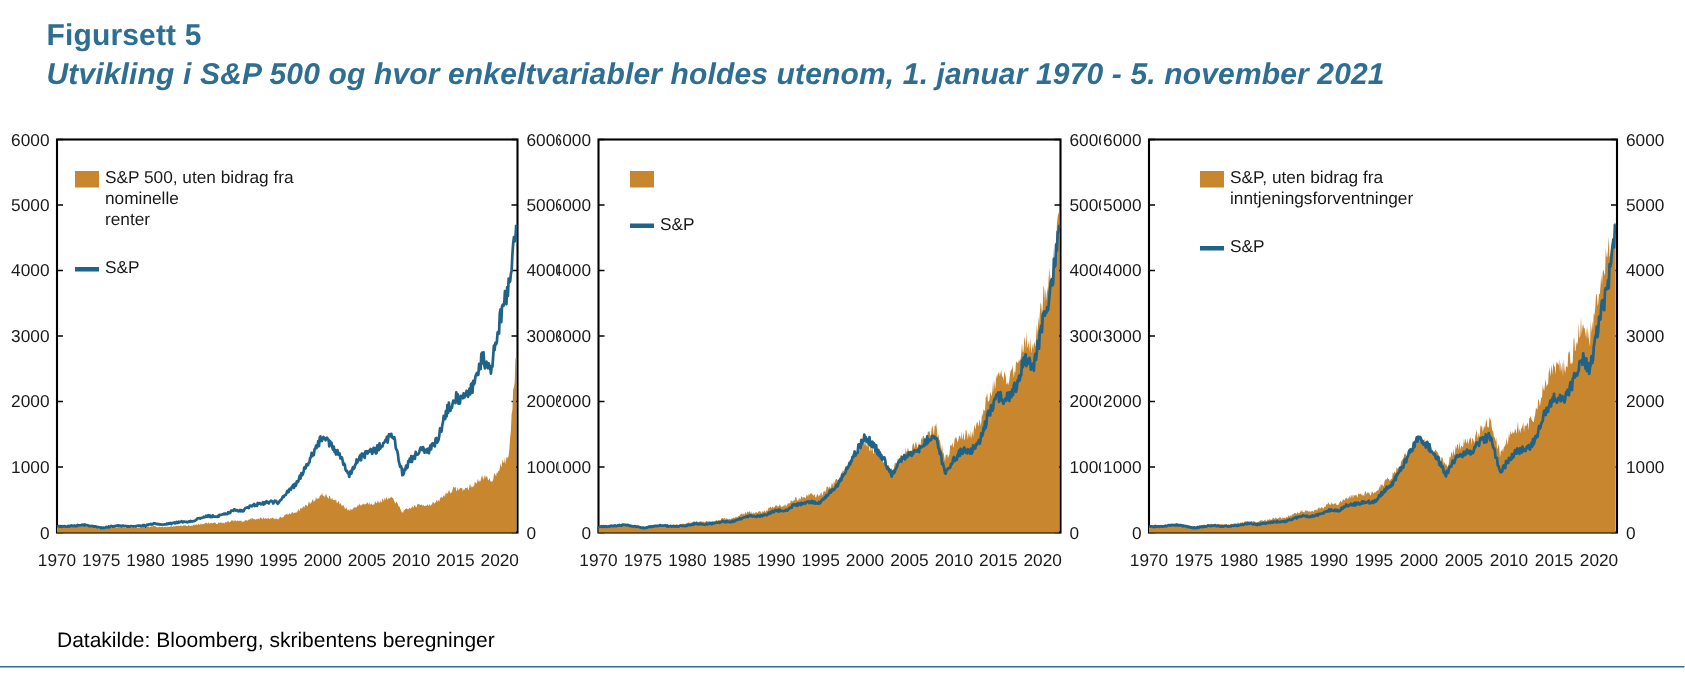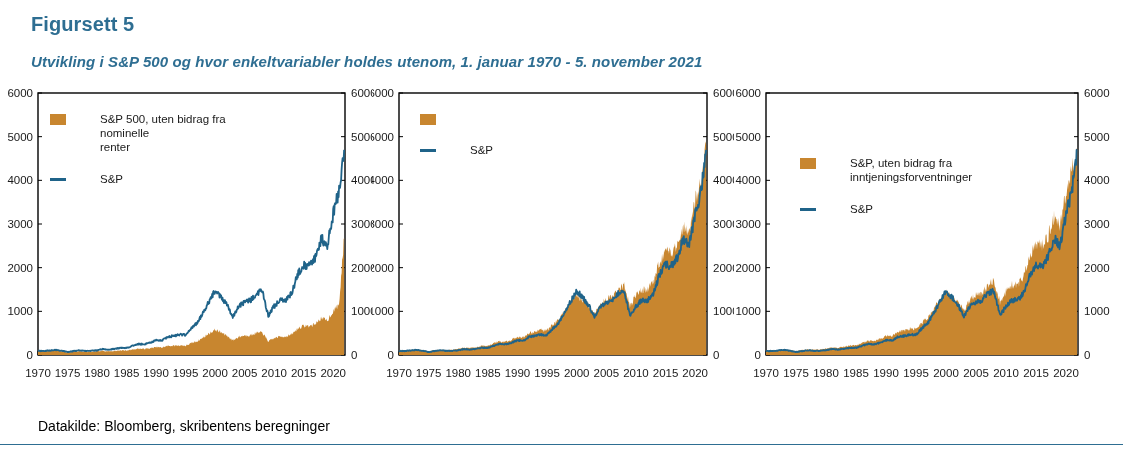--- a/index.html
+++ b/index.html
@@ -30,26 +30,26 @@
     width: 1060px;
   }
   #fig-title {
     font-size: 20px;
     font-weight: bold;
     color: #2E6E92;
     line-height: 24px;
     letter-spacing: 0.1px;
   }
   #fig-subtitle {
-    font-size: 15px;
+    font-size: 20px;
     font-weight: bold;
     font-style: italic;
     color: #2E6E92;
     line-height: 20px;
-    margin-top: 16px;
+    margin-top: 4px;
     letter-spacing: 0.1px;
   }
 
   
   .panel {
     position: absolute;
     top: 88px;
     height: 298px;
   }
   #panel-0 { left: 0px;   width: 372px; }
@@ -63,21 +63,20 @@
 
   
   .legend {
     position: absolute;
     pointer-events: none;
   }
   .legend-row {
     display: flex;
     align-items: flex-start;
     margin-bottom: 2px;
-    gap: 30px;
   }
   .legend-swatch-area {
     width: 16px;
     height: 11px;
     margin-top: 2px;
     margin-right: 4px;
     flex: 0 0 auto;
   }
   .legend-swatch-line {
     width: 16px;
@@ -324,21 +323,21 @@
         <line x1="272" y1="267" x2="272" y2="263" stroke="#000" stroke-width="1"></line>
         <text x="272" y="289" text-anchor="middle" class="axis-text">2010</text>
         <line x1="302" y1="267" x2="302" y2="263" stroke="#000" stroke-width="1"></line>
         <text x="302" y="289" text-anchor="middle" class="axis-text">2015</text>
         <line x1="332" y1="267" x2="332" y2="263" stroke="#000" stroke-width="1"></line>
         <text x="332" y="289" text-anchor="middle" class="axis-text">2020</text>
         <rect x="32" y="5" width="312" height="262" fill="none" stroke="#000" stroke-width="1.4"></rect>
         <path d="M 32 267 L 32.00 262.99 L 32.50 263.06 L 33.00 262.38 L 33.50 262.88 L 34.00 262.61 L 34.50 262.38 L 35.00 262.83 L 35.50 263.14 L 36.00 262.42 L 36.50 262.65 L 37.00 262.61 L 37.50 262.37 L 38.00 262.44 L 38.50 262.37 L 39.00 262.42 L 39.50 262.18 L 40.00 262.36 L 40.50 262.55 L 41.00 262.21 L 41.50 261.97 L 42.00 261.96 L 42.50 262.73 L 43.00 262.38 L 43.50 262.60 L 44.00 262.23 L 44.50 262.12 L 45.00 262.44 L 45.50 261.65 L 46.00 261.82 L 46.50 262.37 L 47.00 262.31 L 47.50 261.94 L 48.00 261.60 L 48.50 262.19 L 49.00 262.21 L 49.50 261.67 L 50.00 261.44 L 50.50 261.11 L 51.00 261.41 L 51.50 262.08 L 52.00 261.99 L 52.50 262.37 L 53.00 261.84 L 53.50 262.33 L 54.00 262.20 L 54.50 261.53 L 55.00 262.56 L 55.50 262.15 L 56.00 262.15 L 56.50 262.25 L 57.00 262.53 L 57.50 262.06 L 58.00 262.58 L 58.50 262.28 L 59.00 262.46 L 59.50 262.71 L 60.00 263.19 L 60.50 262.95 L 61.00 262.62 L 61.50 263.25 L 62.00 263.27 L 62.50 262.96 L 63.00 263.41 L 63.50 262.48 L 64.00 262.99 L 64.50 262.37 L 65.00 262.97 L 65.50 262.31 L 66.00 262.07 L 66.50 262.55 L 67.00 261.98 L 67.50 262.17 L 68.00 261.62 L 68.50 262.21 L 69.00 261.58 L 69.50 262.22 L 70.00 262.22 L 70.50 262.33 L 71.00 261.70 L 71.50 261.18 L 72.00 262.03 L 72.50 262.13 L 73.00 261.29 L 73.50 261.04 L 74.00 261.42 L 74.50 261.63 L 75.00 261.90 L 75.50 261.45 L 76.00 261.03 L 76.50 261.18 L 77.00 261.96 L 77.50 262.11 L 78.00 261.54 L 78.50 261.31 L 79.00 261.63 L 79.50 261.39 L 80.00 261.70 L 80.50 261.54 L 81.00 261.68 L 81.50 261.39 L 82.00 262.11 L 82.50 261.33 L 83.00 261.79 L 83.50 261.29 L 84.00 261.18 L 84.50 262.09 L 85.00 261.70 L 85.50 261.95 L 86.00 261.35 L 86.50 261.38 L 87.00 261.05 L 87.50 261.42 L 88.00 261.84 L 88.50 260.94 L 89.00 260.80 L 89.50 261.08 L 90.00 261.01 L 90.50 261.26 L 91.00 260.58 L 91.50 260.30 L 92.00 260.77 L 92.50 261.21 L 93.00 260.13 L 93.50 260.59 L 94.00 260.10 L 94.50 260.22 L 95.00 260.70 L 95.50 259.77 L 96.00 259.56 L 96.50 259.50 L 97.00 259.73 L 97.50 259.27 L 98.00 259.90 L 98.50 259.76 L 99.00 259.49 L 99.50 259.73 L 100.00 259.44 L 100.50 259.15 L 101.00 259.92 L 101.50 259.32 L 102.00 259.65 L 102.50 259.43 L 103.00 260.23 L 103.50 260.31 L 104.00 259.93 L 104.50 260.12 L 105.00 259.79 L 105.50 259.52 L 106.00 258.99 L 106.50 258.80 L 107.00 258.96 L 107.50 258.79 L 108.00 259.34 L 108.50 259.29 L 109.00 258.73 L 109.50 258.34 L 110.00 259.54 L 110.50 259.11 L 111.00 258.13 L 111.50 258.53 L 112.00 258.75 L 112.50 257.59 L 113.00 258.42 L 113.50 258.49 L 114.00 258.46 L 114.50 257.19 L 115.00 257.38 L 115.50 257.73 L 116.00 258.04 L 116.50 256.72 L 117.00 257.42 L 117.50 258.04 L 118.00 257.44 L 118.50 257.58 L 119.00 256.79 L 119.50 257.11 L 120.00 256.88 L 120.50 258.03 L 121.00 257.08 L 121.50 257.10 L 122.00 257.23 L 122.50 257.23 L 123.00 257.57 L 123.50 256.44 L 124.00 256.98 L 124.50 257.01 L 125.00 255.39 L 125.50 256.43 L 126.00 255.50 L 126.50 255.89 L 127.00 255.82 L 127.50 254.99 L 128.00 254.85 L 128.50 254.62 L 129.00 253.87 L 129.50 254.13 L 130.00 254.03 L 130.50 254.75 L 131.00 252.95 L 131.50 254.41 L 132.00 254.04 L 132.50 253.79 L 133.00 252.59 L 133.50 253.09 L 134.00 251.71 L 134.50 253.34 L 135.00 253.36 L 135.50 253.66 L 136.00 252.61 L 136.50 252.17 L 137.00 252.46 L 137.50 252.29 L 138.00 252.96 L 138.50 252.98 L 139.00 252.65 L 139.50 253.59 L 140.00 252.65 L 140.50 252.92 L 141.00 252.47 L 141.50 253.38 L 142.00 252.42 L 142.50 251.60 L 143.00 252.11 L 143.50 251.43 L 144.00 252.51 L 144.50 251.24 L 145.00 250.43 L 145.50 250.12 L 146.00 251.57 L 146.50 250.47 L 147.00 250.20 L 147.50 250.16 L 148.00 250.96 L 148.50 250.83 L 149.00 249.70 L 149.50 250.21 L 150.00 248.99 L 150.50 247.89 L 151.00 248.30 L 151.50 246.88 L 152.00 247.70 L 152.50 248.48 L 153.00 248.69 L 153.50 246.53 L 154.00 248.30 L 154.50 247.46 L 155.00 248.43 L 155.50 247.46 L 156.00 247.96 L 156.50 247.19 L 157.00 248.60 L 157.50 248.50 L 158.00 248.96 L 158.50 248.03 L 159.00 246.98 L 159.50 245.87 L 160.00 246.38 L 160.50 247.02 L 161.00 245.82 L 161.50 244.55 L 162.00 245.74 L 162.50 245.32 L 163.00 244.19 L 163.50 244.15 L 164.00 243.78 L 164.50 245.12 L 165.00 243.89 L 165.50 243.61 L 166.00 242.01 L 166.50 244.41 L 167.00 242.32 L 167.50 241.71 L 168.00 244.27 L 168.50 241.82 L 169.00 242.37 L 169.50 242.36 L 170.00 241.59 L 170.50 242.57 L 171.00 243.75 L 171.50 240.98 L 172.00 241.19 L 172.50 241.53 L 173.00 240.88 L 173.50 242.12 L 174.00 240.97 L 174.50 242.72 L 175.00 242.00 L 175.50 242.43 L 176.00 239.35 L 176.50 239.72 L 177.00 241.63 L 177.50 239.87 L 178.00 241.03 L 178.50 240.05 L 179.00 241.15 L 179.50 242.31 L 180.00 242.21 L 180.50 239.67 L 181.00 239.83 L 181.50 241.10 L 182.00 240.34 L 182.50 240.30 L 183.00 240.29 L 183.50 239.35 L 184.00 239.68 L 184.50 238.43 L 185.00 239.06 L 185.50 235.83 L 186.00 237.85 L 186.50 234.73 L 187.00 235.41 L 187.50 234.78 L 188.00 235.95 L 188.50 236.20 L 189.00 232.91 L 189.50 231.83 L 190.00 231.49 L 190.50 231.46 L 191.00 230.34 L 191.50 231.16 L 192.00 231.52 L 192.50 232.60 L 193.00 231.86 L 193.50 230.92 L 194.00 231.53 L 194.50 226.74 L 195.00 228.04 L 195.50 226.62 L 196.00 226.19 L 196.50 228.05 L 197.00 223.45 L 197.50 224.18 L 198.00 225.07 L 198.50 223.06 L 199.00 223.82 L 199.50 223.85 L 200.00 219.77 L 200.50 219.14 L 201.00 218.13 L 201.50 218.82 L 202.00 215.46 L 202.50 214.21 L 203.00 214.41 L 203.50 215.43 L 204.00 217.52 L 204.50 212.86 L 205.00 213.21 L 205.50 210.57 L 206.00 211.32 L 206.50 213.78 L 207.00 212.13 L 207.50 210.27 L 208.00 208.80 L 208.50 206.31 L 209.00 207.94 L 209.50 207.55 L 210.00 204.32 L 210.50 208.17 L 211.00 204.89 L 211.50 206.69 L 212.00 201.14 L 212.50 205.15 L 213.00 201.37 L 213.50 208.96 L 214.00 205.08 L 214.50 204.02 L 215.00 206.23 L 215.50 204.10 L 216.00 207.69 L 216.50 209.17 L 217.00 206.48 L 217.50 206.02 L 218.00 206.86 L 218.50 211.07 L 219.00 210.98 L 219.50 212.02 L 220.00 211.98 L 220.50 209.31 L 221.00 213.51 L 221.50 214.40 L 222.00 213.21 L 222.50 212.68 L 223.00 211.47 L 223.50 212.44 L 224.00 213.00 L 224.50 213.91 L 225.00 214.92 L 225.50 219.37 L 226.00 215.97 L 226.50 220.28 L 227.00 216.60 L 227.50 216.96 L 228.00 218.40 L 228.50 221.26 L 229.00 219.82 L 229.50 222.02 L 230.00 220.77 L 230.50 222.26 L 231.00 223.31 L 231.50 222.37 L 232.00 220.36 L 232.50 216.21 L 233.00 217.13 L 233.50 213.84 L 234.00 213.30 L 234.50 216.41 L 235.00 211.15 L 235.50 215.55 L 236.00 213.52 L 236.50 209.06 L 237.00 211.20 L 237.50 207.60 L 238.00 209.15 L 238.50 211.87 L 239.00 206.07 L 239.50 212.04 L 240.00 209.27 L 240.50 209.10 L 241.00 210.26 L 241.50 209.15 L 242.00 204.05 L 242.50 208.08 L 243.00 204.02 L 243.50 207.08 L 244.00 207.61 L 244.50 204.12 L 245.00 208.45 L 245.50 205.16 L 246.00 204.18 L 246.50 203.82 L 247.00 208.74 L 247.50 203.70 L 248.00 205.07 L 248.50 206.12 L 249.00 207.32 L 249.50 202.91 L 250.00 200.71 L 250.50 198.16 L 251.00 204.62 L 251.50 200.53 L 252.00 203.60 L 252.50 201.31 L 253.00 195.45 L 253.50 196.86 L 254.00 195.40 L 254.50 199.96 L 255.00 197.84 L 255.50 195.89 L 256.00 197.27 L 256.50 193.45 L 257.00 191.07 L 257.50 196.45 L 258.00 196.49 L 258.50 197.10 L 259.00 189.84 L 259.50 191.10 L 260.00 192.56 L 260.50 196.95 L 261.00 199.26 L 261.50 199.43 L 262.00 203.85 L 262.50 203.09 L 263.00 206.36 L 263.50 203.47 L 264.00 210.28 L 264.50 211.32 L 265.00 207.62 L 265.50 210.39 L 266.00 217.13 L 266.50 212.84 L 267.00 212.67 L 267.50 211.08 L 268.00 213.51 L 268.50 210.38 L 269.00 209.62 L 269.50 208.86 L 270.00 207.63 L 270.50 203.89 L 271.00 208.68 L 271.50 205.67 L 272.00 200.00 L 272.50 204.11 L 273.00 199.01 L 273.50 201.09 L 274.00 201.53 L 274.50 199.35 L 275.00 200.78 L 275.50 200.53 L 276.00 197.99 L 276.50 198.65 L 277.00 201.50 L 277.50 197.14 L 278.00 192.64 L 278.50 200.70 L 279.00 197.47 L 279.50 200.81 L 280.00 198.02 L 280.50 197.37 L 281.00 195.79 L 281.50 193.28 L 282.00 200.25 L 282.50 195.44 L 283.00 196.03 L 283.50 196.01 L 284.00 194.64 L 284.50 193.67 L 285.00 199.06 L 285.50 190.70 L 286.00 190.74 L 286.50 189.22 L 287.00 191.48 L 287.50 192.54 L 288.00 193.21 L 288.50 193.52 L 289.00 190.23 L 289.50 188.03 L 290.00 183.47 L 290.50 184.59 L 291.00 184.98 L 291.50 177.85 L 292.00 179.21 L 292.50 183.05 L 293.00 180.42 L 293.50 176.71 L 294.00 177.60 L 294.50 168.13 L 295.00 171.33 L 295.50 172.57 L 296.00 167.97 L 296.50 164.69 L 297.00 170.14 L 297.50 167.95 L 298.00 168.89 L 298.50 159.98 L 299.00 156.63 L 299.50 163.02 L 300.00 159.01 L 300.50 154.95 L 301.00 162.09 L 301.50 153.25 L 302.00 156.27 L 302.50 156.15 L 303.00 161.62 L 303.50 154.15 L 304.00 153.06 L 304.50 154.66 L 305.00 155.42 L 305.50 151.27 L 306.00 160.42 L 306.50 153.23 L 307.00 159.86 L 307.50 152.86 L 308.00 163.29 L 308.50 150.97 L 309.00 157.98 L 309.50 160.91 L 310.00 155.65 L 310.50 156.58 L 311.00 156.99 L 311.50 147.70 L 312.00 146.24 L 312.50 146.64 L 313.00 154.66 L 313.50 153.78 L 314.00 155.06 L 314.50 152.91 L 315.00 138.68 L 315.50 136.79 L 316.00 146.10 L 316.50 145.40 L 317.00 139.96 L 317.50 141.76 L 318.00 138.47 L 318.50 127.15 L 319.00 137.59 L 319.50 135.84 L 320.00 122.61 L 320.50 134.98 L 321.00 129.34 L 321.50 128.19 L 322.00 131.24 L 322.50 130.56 L 323.00 136.60 L 323.50 130.63 L 324.00 138.66 L 324.50 129.56 L 325.00 136.50 L 325.50 139.75 L 326.00 142.99 L 326.50 126.24 L 327.00 134.24 L 327.50 125.68 L 328.00 132.13 L 328.50 120.74 L 329.00 122.28 L 329.50 117.29 L 330.00 108.12 L 330.50 108.10 L 331.00 115.95 L 331.50 113.92 L 332.00 108.02 L 332.50 108.14 L 333.00 102.63 L 333.50 95.19 L 334.00 101.83 L 334.50 93.25 L 335.00 91.70 L 335.50 94.24 L 336.00 96.00 L 336.50 77.40 L 337.00 82.67 L 337.50 83.77 L 338.00 78.34 L 338.51 69.43 L 339.02 83.56 L 339.53 81.65 L 340.04 76.31 L 340.55 76.30 L 341.06 74.78 L 341.57 78.44 L 342.08 67.54 L 342.59 59.87 L 343.10 61.77 L 343.10 267 Z" fill="#C8862F" stroke="none"></path>
         <path d="M 32.00 262.81 L 32.50 263.04 L 33.00 262.95 L 33.50 262.92 L 34.00 262.94 L 34.50 263.26 L 35.00 263.32 L 35.50 262.83 L 36.00 263.26 L 36.50 262.69 L 37.00 263.08 L 37.50 263.05 L 38.00 262.89 L 38.50 262.85 L 39.00 263.20 L 39.50 262.98 L 40.00 262.76 L 40.50 262.96 L 41.00 263.07 L 41.50 262.93 L 42.00 262.92 L 42.50 262.83 L 43.00 262.39 L 43.50 262.90 L 44.00 262.58 L 44.50 262.30 L 45.00 262.12 L 45.50 262.10 L 46.00 262.01 L 46.50 262.42 L 47.00 261.91 L 47.50 261.93 L 48.00 262.12 L 48.50 262.10 L 49.00 262.22 L 49.50 261.85 L 50.00 262.22 L 50.50 261.66 L 51.00 262.09 L 51.50 262.30 L 52.00 262.02 L 52.50 262.26 L 53.00 262.06 L 53.50 262.25 L 54.00 262.26 L 54.50 262.84 L 55.00 262.41 L 55.50 262.62 L 56.00 262.81 L 56.50 262.62 L 57.00 263.01 L 57.50 263.37 L 58.00 263.09 L 58.50 263.09 L 59.00 263.61 L 59.50 263.34 L 60.00 263.71 L 60.50 263.63 L 61.00 263.81 L 61.50 264.09 L 62.00 263.91 L 62.50 263.65 L 63.00 264.07 L 63.50 263.99 L 64.00 263.88 L 64.50 263.39 L 65.00 263.83 L 65.50 263.21 L 66.00 263.37 L 66.50 263.21 L 67.00 263.03 L 67.50 263.40 L 68.00 262.90 L 68.50 263.27 L 69.00 262.91 L 69.50 263.13 L 70.00 263.14 L 70.50 262.88 L 71.00 262.43 L 71.50 262.37 L 72.00 262.35 L 72.50 262.60 L 73.00 262.72 L 73.50 262.61 L 74.00 262.61 L 74.50 262.63 L 75.00 262.35 L 75.50 262.19 L 76.00 262.19 L 76.50 262.35 L 77.00 262.83 L 77.50 262.57 L 78.00 262.33 L 78.50 262.77 L 79.00 262.75 L 79.50 263.04 L 80.00 263.02 L 80.50 262.79 L 81.00 263.15 L 81.50 263.08 L 82.00 262.81 L 82.50 262.58 L 83.00 262.59 L 83.50 262.67 L 84.00 262.81 L 84.50 263.13 L 85.00 262.82 L 85.50 262.98 L 86.00 262.92 L 86.50 262.96 L 87.00 262.44 L 87.50 262.46 L 88.00 262.52 L 88.50 262.53 L 89.00 262.31 L 89.50 262.14 L 90.00 262.47 L 90.50 262.25 L 91.00 262.65 L 91.50 262.26 L 92.00 262.31 L 92.50 262.12 L 93.00 261.74 L 93.50 262.00 L 94.00 262.00 L 94.50 261.53 L 95.00 261.91 L 95.50 261.42 L 96.00 261.21 L 96.50 261.07 L 97.00 261.42 L 97.50 261.47 L 98.00 260.67 L 98.50 261.00 L 99.00 261.05 L 99.50 261.02 L 100.00 260.92 L 100.50 261.21 L 101.00 261.39 L 101.50 261.63 L 102.00 261.46 L 102.50 261.09 L 103.00 261.59 L 103.50 261.91 L 104.00 261.92 L 104.50 261.26 L 105.00 261.43 L 105.50 261.72 L 106.00 261.67 L 106.50 260.97 L 107.00 261.31 L 107.50 261.05 L 108.00 260.75 L 108.50 260.90 L 109.00 260.75 L 109.50 261.20 L 110.00 261.05 L 110.50 260.51 L 111.00 260.61 L 111.50 260.48 L 112.00 260.61 L 112.50 260.27 L 113.00 260.54 L 113.50 259.85 L 114.00 260.47 L 114.50 260.49 L 115.00 259.63 L 115.50 259.97 L 116.00 259.78 L 116.50 260.06 L 117.00 260.26 L 117.50 259.35 L 118.00 260.04 L 118.50 260.07 L 119.00 260.15 L 119.50 259.87 L 120.00 259.74 L 120.50 259.98 L 121.00 259.53 L 121.50 259.67 L 122.00 259.44 L 122.50 260.13 L 123.00 259.24 L 123.50 259.47 L 124.00 259.58 L 124.50 258.61 L 125.00 258.83 L 125.50 258.30 L 126.00 258.65 L 126.50 258.38 L 127.00 258.58 L 127.50 258.58 L 128.00 257.68 L 128.50 257.58 L 129.00 257.29 L 129.50 256.96 L 130.00 256.81 L 130.50 257.64 L 131.00 256.55 L 131.50 256.77 L 132.00 256.46 L 132.50 256.55 L 133.00 256.18 L 133.50 256.50 L 134.00 256.22 L 134.50 255.52 L 135.00 255.70 L 135.50 256.01 L 136.00 256.02 L 136.50 255.96 L 137.00 256.51 L 137.50 255.83 L 138.00 256.68 L 138.50 256.57 L 139.00 256.80 L 139.50 256.19 L 140.00 256.35 L 140.50 256.54 L 141.00 255.65 L 141.50 255.98 L 142.00 256.27 L 142.50 255.85 L 143.00 255.55 L 143.50 254.99 L 144.00 255.08 L 144.50 255.76 L 145.00 254.51 L 145.50 254.67 L 146.00 254.81 L 146.50 254.49 L 147.00 254.38 L 147.50 254.24 L 148.00 254.06 L 148.50 254.23 L 149.00 253.29 L 149.50 253.09 L 150.00 252.95 L 150.50 252.77 L 151.00 253.02 L 151.50 252.83 L 152.00 251.59 L 152.50 252.82 L 153.00 251.75 L 153.50 251.60 L 154.00 252.47 L 154.50 252.40 L 155.00 252.34 L 155.50 252.64 L 156.00 251.84 L 156.50 252.56 L 157.00 251.89 L 157.50 252.71 L 158.00 252.11 L 158.50 252.84 L 159.00 252.55 L 159.50 252.44 L 160.00 251.51 L 160.50 250.43 L 161.00 251.23 L 161.50 250.90 L 162.00 249.69 L 162.50 250.00 L 163.00 249.87 L 163.50 248.29 L 164.00 248.82 L 164.50 249.44 L 165.00 249.40 L 165.50 248.94 L 166.00 248.55 L 166.50 247.80 L 167.00 248.62 L 167.50 248.94 L 168.00 248.35 L 168.50 247.65 L 169.00 249.03 L 169.50 247.10 L 170.00 248.81 L 170.50 247.23 L 171.00 248.08 L 171.50 247.12 L 172.00 247.64 L 172.50 248.37 L 173.00 247.85 L 173.50 247.73 L 174.00 246.31 L 174.50 247.68 L 175.00 246.23 L 175.50 246.55 L 176.00 247.31 L 176.50 246.70 L 177.00 247.03 L 177.50 246.68 L 178.00 246.55 L 178.50 245.80 L 179.00 247.61 L 179.50 247.23 L 180.00 247.33 L 180.50 247.17 L 181.00 246.04 L 181.50 247.29 L 182.00 246.62 L 182.50 245.44 L 183.00 246.54 L 183.50 246.03 L 184.00 244.81 L 184.50 244.82 L 185.00 243.52 L 185.50 241.99 L 186.00 241.90 L 186.50 242.88 L 187.00 240.05 L 187.50 241.88 L 188.00 239.90 L 188.50 240.45 L 189.00 238.31 L 189.50 239.84 L 190.00 237.84 L 190.50 236.46 L 191.00 237.91 L 191.50 236.58 L 192.00 236.28 L 192.50 236.88 L 193.00 235.54 L 193.50 236.29 L 194.00 233.59 L 194.50 235.37 L 195.00 232.40 L 195.50 232.45 L 196.00 229.94 L 196.50 232.00 L 197.00 228.32 L 197.50 228.88 L 198.00 227.27 L 198.50 227.21 L 199.00 225.65 L 199.50 223.82 L 200.00 225.69 L 200.50 223.18 L 201.00 223.57 L 201.50 223.75 L 202.00 221.23 L 202.50 218.02 L 203.00 218.48 L 203.50 220.18 L 204.00 216.97 L 204.50 216.36 L 205.00 214.61 L 205.50 212.35 L 206.00 213.78 L 206.50 211.63 L 207.00 211.70 L 207.50 212.72 L 208.00 211.08 L 208.50 207.27 L 209.00 210.11 L 209.50 206.52 L 210.00 206.28 L 210.50 203.51 L 211.00 206.48 L 211.50 203.15 L 212.00 204.29 L 212.50 203.38 L 213.00 203.61 L 213.50 205.41 L 214.00 207.45 L 214.50 206.23 L 215.00 208.45 L 215.50 207.48 L 216.00 207.70 L 216.50 210.37 L 217.00 206.85 L 217.50 206.63 L 218.00 208.00 L 218.50 212.19 L 219.00 208.17 L 219.50 213.23 L 220.00 213.17 L 220.50 212.87 L 221.00 213.68 L 221.50 214.43 L 222.00 215.05 L 222.50 214.56 L 223.00 216.79 L 223.50 218.00 L 224.00 218.25 L 224.50 216.46 L 225.00 216.81 L 225.50 221.74 L 226.00 222.32 L 226.50 220.29 L 227.00 223.44 L 227.50 222.65 L 228.00 223.39 L 228.50 227.00 L 229.00 227.09 L 229.50 228.62 L 230.00 229.53 L 230.50 225.93 L 231.00 226.66 L 231.50 227.18 L 232.00 224.30 L 232.50 222.98 L 233.00 223.13 L 233.50 223.10 L 234.00 220.79 L 234.50 219.07 L 235.00 220.71 L 235.50 220.78 L 236.00 219.15 L 236.50 216.49 L 237.00 216.96 L 237.50 215.46 L 238.00 216.13 L 238.50 216.38 L 239.00 215.66 L 239.50 214.81 L 240.00 215.52 L 240.50 216.24 L 241.00 216.63 L 241.50 214.07 L 242.00 213.15 L 242.50 215.44 L 243.00 213.81 L 243.50 214.76 L 244.00 211.68 L 244.50 213.11 L 245.00 212.94 L 245.50 214.46 L 246.00 212.52 L 246.50 215.02 L 247.00 213.01 L 247.50 213.54 L 248.00 214.01 L 248.50 212.70 L 249.00 209.83 L 249.50 210.35 L 250.00 208.32 L 250.50 206.86 L 251.00 207.96 L 251.50 207.77 L 252.00 209.24 L 252.50 206.08 L 253.00 204.20 L 253.50 203.97 L 254.00 204.87 L 254.50 203.57 L 255.00 203.53 L 255.50 207.13 L 256.00 204.30 L 256.50 201.59 L 257.00 206.71 L 257.50 202.72 L 258.00 202.92 L 258.50 200.77 L 259.00 202.60 L 259.50 205.65 L 260.00 203.64 L 260.50 205.07 L 261.00 208.52 L 261.50 210.47 L 262.00 210.89 L 262.50 212.07 L 263.00 217.05 L 263.50 217.08 L 264.00 217.28 L 264.50 222.28 L 265.00 222.72 L 265.50 224.44 L 266.00 226.01 L 266.50 226.88 L 267.00 226.72 L 267.50 226.11 L 268.00 223.26 L 268.50 222.23 L 269.00 223.82 L 269.50 224.08 L 270.00 219.34 L 270.50 219.68 L 271.00 219.15 L 271.50 220.71 L 272.00 217.20 L 272.50 218.86 L 273.00 217.61 L 273.50 218.39 L 274.00 214.78 L 274.50 217.22 L 275.00 216.74 L 275.50 214.66 L 276.00 212.11 L 276.50 212.40 L 277.00 214.48 L 277.50 210.93 L 278.00 212.73 L 278.50 212.09 L 279.00 214.52 L 279.50 210.82 L 280.00 212.29 L 280.50 213.72 L 281.00 209.78 L 281.50 211.17 L 282.00 212.60 L 282.50 211.62 L 283.00 212.68 L 283.50 211.15 L 284.00 209.70 L 284.50 210.57 L 285.00 208.76 L 285.50 211.04 L 286.00 211.74 L 286.50 209.16 L 287.00 207.21 L 287.50 209.74 L 288.00 204.67 L 288.50 208.14 L 289.00 206.43 L 289.50 202.92 L 290.00 204.15 L 290.50 202.16 L 291.00 203.20 L 291.50 199.71 L 292.00 196.13 L 292.50 197.73 L 293.00 196.82 L 293.50 194.35 L 294.00 193.54 L 294.50 192.37 L 295.00 188.27 L 295.50 185.69 L 296.00 188.21 L 296.50 188.62 L 297.00 183.97 L 297.50 186.49 L 298.00 186.56 L 298.50 183.20 L 299.00 182.03 L 299.50 179.08 L 300.00 183.01 L 300.50 180.16 L 301.00 177.32 L 301.50 179.76 L 302.00 174.50 L 302.50 178.40 L 303.00 179.39 L 303.50 179.76 L 304.00 180.50 L 304.50 177.57 L 305.00 178.23 L 305.50 178.58 L 306.00 175.24 L 306.50 179.49 L 307.00 177.87 L 307.50 176.09 L 308.00 178.84 L 308.50 176.77 L 309.00 180.27 L 309.50 177.97 L 310.00 173.53 L 310.50 175.08 L 311.00 171.90 L 311.50 171.89 L 312.00 175.45 L 312.50 169.33 L 313.00 166.79 L 313.50 170.98 L 314.00 172.05 L 314.50 164.39 L 315.00 163.87 L 315.50 160.78 L 316.00 163.60 L 316.50 161.28 L 317.00 161.88 L 317.50 162.24 L 318.00 159.93 L 318.50 159.08 L 319.00 152.86 L 319.50 152.53 L 320.00 152.45 L 320.50 152.20 L 321.00 155.33 L 321.50 147.58 L 322.00 151.46 L 322.50 152.69 L 323.00 157.75 L 323.50 150.86 L 324.00 159.45 L 324.50 156.01 L 325.00 154.09 L 325.50 161.25 L 326.00 157.06 L 326.50 154.75 L 327.00 149.35 L 327.50 154.13 L 328.00 151.82 L 328.50 143.69 L 329.00 140.04 L 329.50 136.23 L 330.00 136.70 L 330.50 129.66 L 331.00 136.76 L 331.50 132.53 L 332.00 123.21 L 332.50 122.85 L 333.00 125.03 L 333.50 115.96 L 334.00 112.37 L 334.50 112.12 L 335.00 118.35 L 335.50 118.72 L 336.00 105.58 L 336.50 104.10 L 337.00 104.98 L 337.50 104.74 L 338.00 98.82 L 338.51 104.18 L 339.02 88.00 L 339.53 89.85 L 340.04 87.44 L 340.55 80.56 L 341.06 75.33 L 341.57 71.58 L 342.08 76.91 L 342.59 61.94 L 343.10 61.85" fill="none" stroke="#1F6389" stroke-width="1.8" stroke-linejoin="round"></path>
       </svg>
-    <div class="legend" id="legend-2" style="left:66px; top:24px; width:185px;margin-top:44px;">
+    <div class="legend" id="legend-2" style="left:66px; top:24px; width:185px;">
       <div class="legend-row">
         <div class="legend-swatch-area" style="background: rgb(200, 134, 47);"></div>
         <div class="legend-label">S&amp;P, uten bidrag fra
 inntjeningsforventninger</div>
       </div>
       <div class="legend-gap"></div>
       <div class="legend-row">
         <div class="legend-swatch-line"></div>
         <div class="legend-label">S&amp;P</div>
       </div>

